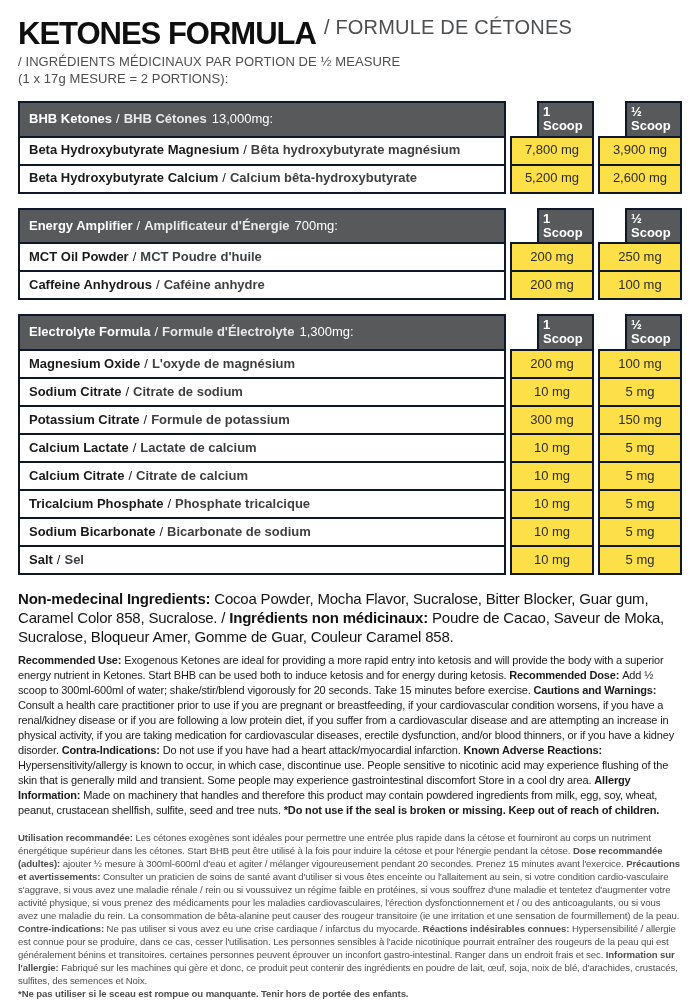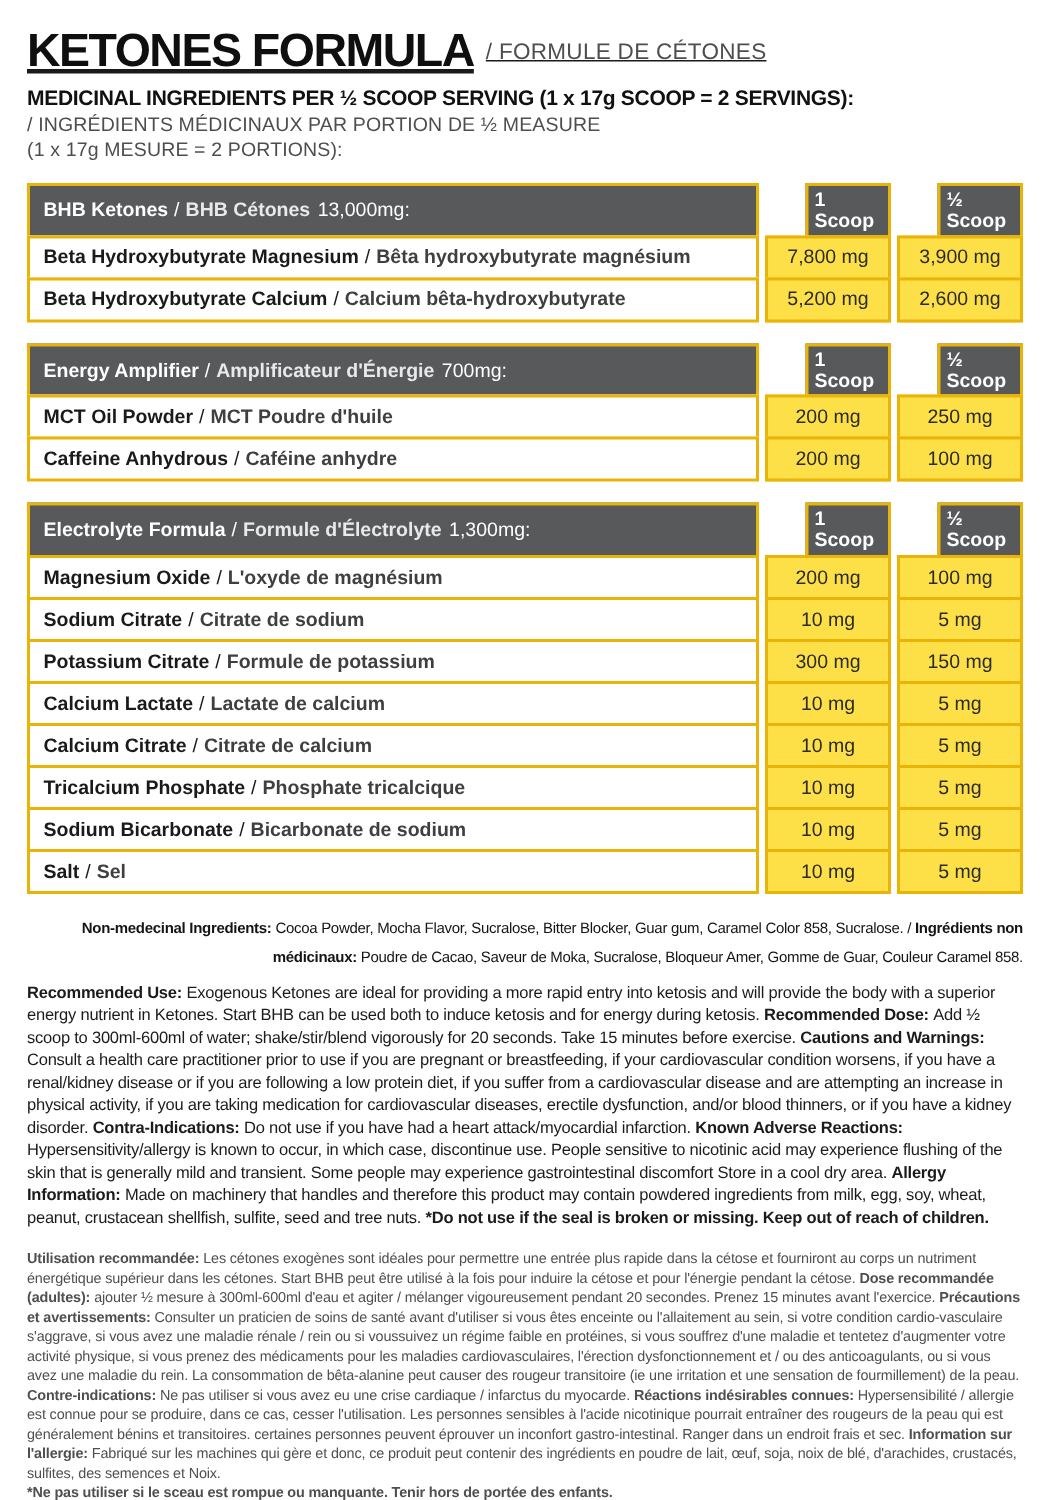--- a/index.html
+++ b/index.html
@@ -1,60 +1,59 @@
 <!DOCTYPE html>
 <html><head>
 <meta charset="utf-8">
 <style>
   * { margin:0; padding:0; box-sizing:border-box; }
   html,body { width:700px; height:1000px; background:#ffffff; overflow:hidden; }
   body { font-family:"Liberation Sans", sans-serif; color:#1a1a1a; }
   .page { padding:12px 18px 10px 18px; }
 
   
-  .title-row { display:flex; align-items:center; margin-top:4px;text-decoration:underline; }
+  .title-row { display:flex; align-items:flex-start; margin-top:4px; }
   .title-en { font-size:31px; font-weight:bold; letter-spacing:-1px; font-stretch:condensed; color:#0f0f0f; }
-  .title-fr { font-size:15px; color:#4d4e50; margin-left:8px; letter-spacing:0.2px; }
+  .title-fr { font-size:20px; color:#4d4e50; margin-left:8px; letter-spacing:0.2px; }
   .subtitle-en { font-size:14px; font-weight:bold; letter-spacing:-0.2px; margin-top:5px; color:#111; }
   .subtitle-fr { font-size:13px; color:#4d4e50; margin-top:2px; letter-spacing:0.1px; }
 
   
   .tables { margin-top:15px; }
   .ing-table { margin-bottom:14px; }
   .t-row { display:grid; grid-template-columns:1fr 84px 84px; column-gap:4px; }
   .t-row + .t-row { margin-top:-2px; }
-  .cell { border:2px solid #eab308; background:#fff; display:flex; align-items:center;
+  .cell { border:2px solid #0f172a; background:#fff; display:flex; align-items:center;
           min-height:30px; padding:2px 9px; font-size:13px; line-height:1.1; }
   .cell.val { justify-content:center; padding:2px 4px; font-size:13px; color:#2b2b2b; }
   .hdr .cell { background:#58595b; color:#ffffff; min-height:28px; }
   .hdr .cell.val { font-weight:bold;margin-left:27px; }
   .hdr .fr { color:#e9e9e9; }
   .cell.yellow { background:#fde047; }
   .lbl b { font-weight:bold; }
   .sep { font-weight:normal; padding:0 4px; }
   .fr { font-weight:bold; color:#3e3f41; }
   .amt { font-weight:normal; margin-left:5px; }
 
   
   .para { width:664px; }
-  .nonmed { margin-top:13px; font-size:10px; line-height:19px; letter-spacing:-0.2px; color:#141414;text-align:right; }
+  .nonmed { margin-top:13px; font-size:15px; line-height:19px; letter-spacing:-0.2px; color:#141414; }
   .eninfo { margin-top:7px; font-size:11px; line-height:15px; letter-spacing:-0.15px; color:#1b1b1b; }
   .frinfo { margin-top:13px; font-size:9.6px; line-height:13px; letter-spacing:-0.1px; color:#4e4f51; }
   .para b { font-weight:bold; }
 </style>
 </head>
 <body>
 
 <div class="page">
 
   <div class="title-row">
     <span class="title-en">KETONES FORMULA</span>
     <span class="title-fr">/ FORMULE DE CÉTONES</span>
   </div>
-  <div class="subtitle-en">MEDICINAL INGREDIENTS PER ½ SCOOP SERVING (1 x 17g SCOOP = 2 SERVINGS):</div>
   <div class="subtitle-fr">/ INGRÉDIENTS MÉDICINAUX PAR PORTION DE ½ MEASURE</div>
   <div class="subtitle-fr">(1 x 17g MESURE = 2 PORTIONS):</div>
 
   <div class="tables">
       <div class="ing-table">
         <div class="t-row hdr">
           <div class="cell lbl">
             <b>BHB Ketones</b>
             <span class="sep">/</span>
             <span class="fr">BHB Cétones</span>

